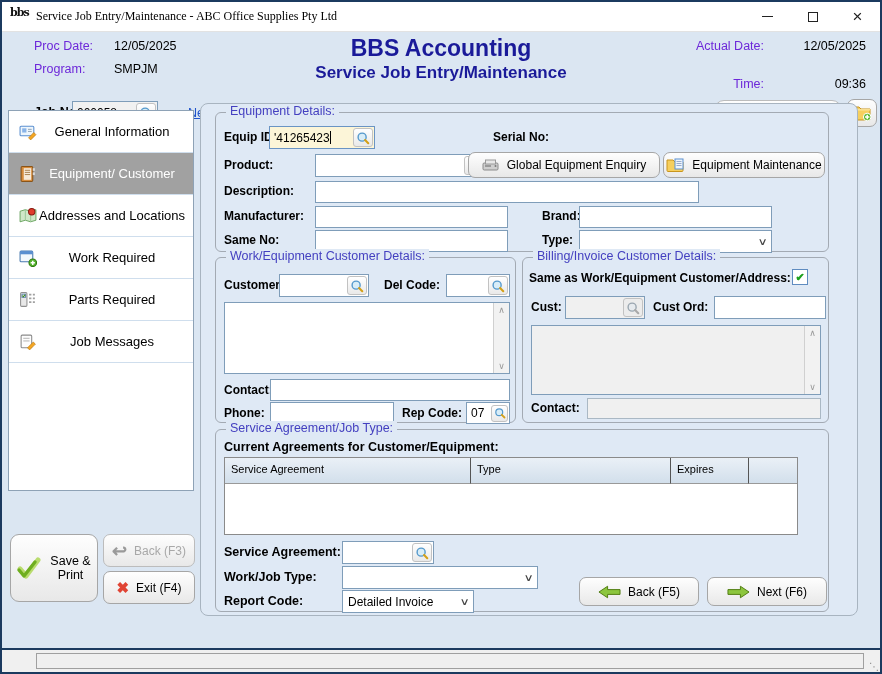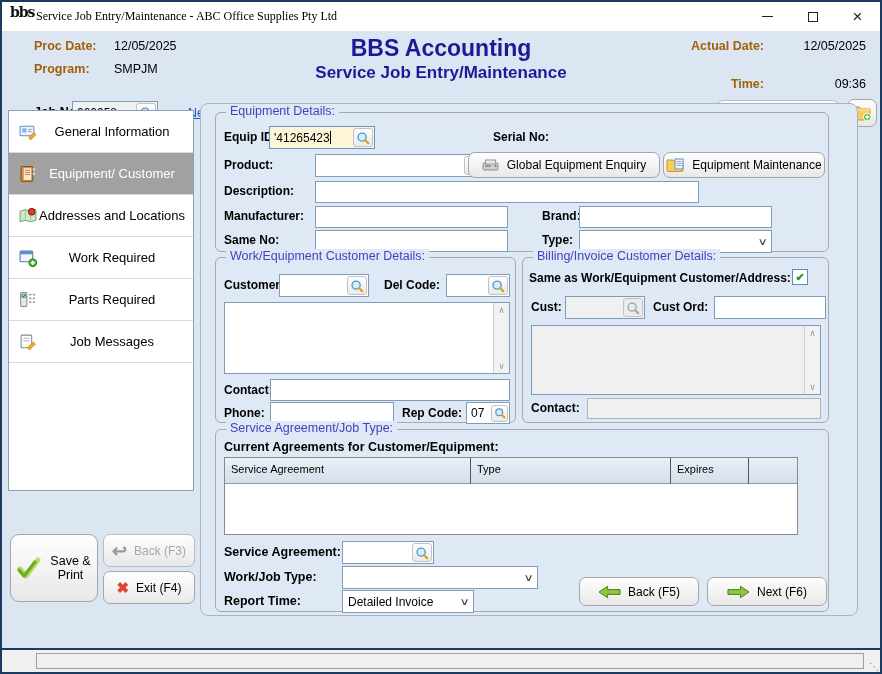--- a/index.html
+++ b/index.html
@@ -9,35 +9,35 @@
     border: 2px solid #1b3a5f; background: #dbe6f2; overflow: hidden;
   }
   
   .titlebar {
     position: relative; height: 30px; background: #ffffff;
     display: flex; align-items: center; border-bottom: 1px solid #e2e2e2;
   }
   .titlebar .logo {
     width: 20px; height: 20px; margin: 0 6px 0 8px; position: relative;
     font-family: "DejaVu Serif", serif; font-weight: bold; color: #111;
-    font-size: 14px; line-height: 9px; letter-spacing: -1px;
+    font-size: 11px; line-height: 9px; letter-spacing: -1px;
   }
   .titlebar .title { font-size: 12px; color: #000; font-family: Liberation Serif, serif; }
   .win-controls { margin-left: auto; display: flex; height: 100%; }
   .win-btn { width: 45px; height: 100%; display: flex; align-items: center; justify-content: center; color: #222; }
   .win-btn .min-glyph { display:block; width: 11px; height: 1px; background:#222; }
   .win-btn .max-glyph { display:block; width: 10px; height: 10px; border: 1px solid #222; }
   .win-btn.close { font-size: 17px; line-height: 17px; }
   
   .hdr { position: absolute; left: 0; top: 31px; width: 878px; height: 62px; }
   .hdr-left { position: absolute; left: 32px; top: 6px; display: grid; grid-template-columns: 72px auto; row-gap: 9px; column-gap: 8px; }
   .hdr-right { position: absolute; right: 14px; top: 6px; display: grid; grid-template-columns: auto 78px; row-gap: 9px; column-gap: 8px; gap: 24px; }
   .hdr-right .lbl { text-align: right; }
   .hdr-right .val { text-align: right; }
-  .hdr .lbl { font-weight: bold; font-size: 12.5px; color: #a16207; }
+  .hdr .lbl { font-weight: normal; font-size: 12.5px; color: #6d28d9; }
   .hdr .val { font-size: 12.5px; color: #000; }
   .hdr-center { position: absolute; left: 0; right: 0; top: 2px; text-align: center; color: #1a1a99; }
   .app-title { font-size: 23px; font-weight: bold; }
   .screen-title { font-size: 17px; font-weight: bold; margin-top: 1px; }
   
   .jobbar { position: absolute; left: 0; top: 93px; width: 878px; height: 40px; }
   .jobbar .lbl { position: absolute; left: 32px; top: 10px; font-weight: bold; font-size: 12.5px; }
   .fld { display: flex; align-items: center; background: #fff; border: 1px solid #7f9db9; }
   .fld .val { flex: 1; font-size: 12px; padding: 0 4px; color: #000; white-space: nowrap; overflow: hidden; }
   .lk {
@@ -408,21 +408,21 @@
               <circle cx="7" cy="7" r="4.6" fill="#d8edf8" stroke="#5599cc" stroke-width="1.6"></circle>
               <path d="M10.4 10.4 L14 14" stroke="#d4a017" stroke-width="2.4" stroke-linecap="round"></path>
             </svg>
         </span>
       </div>
       <span class="lbl abs" style="left:8px; top:140px; font-size:12.5px;">Work/Job Type:</span>
       <div class="combo" style="left:126px; top:136px; width:196px; height:23px;">
         <span></span>
         <span class="chev">∨</span>
       </div>
-      <span class="lbl abs" style="left:8px; top:164px; font-size:12.5px;">Report Time:</span>
+      <span class="lbl abs" style="left:8px; top:164px; font-size:12.5px;">Report Code:</span>
       <div class="combo" style="left:126px; top:160px; width:132px; height:23px;">
         <span>Detailed Invoice</span>
         <span class="chev">∨</span>
       </div>
 
       <div class="btn" style="left:363px; top:147px;">
         <svg width="23" height="14" viewBox="0 0 24 14">
             <path d="M10 1 V4.5 H23 V9.5 H10 V13 L1 7 Z" fill="#8cc63e" stroke="#4e7a10" stroke-width="1"></path>
           </svg>
         <span>Back (F5)</span>

